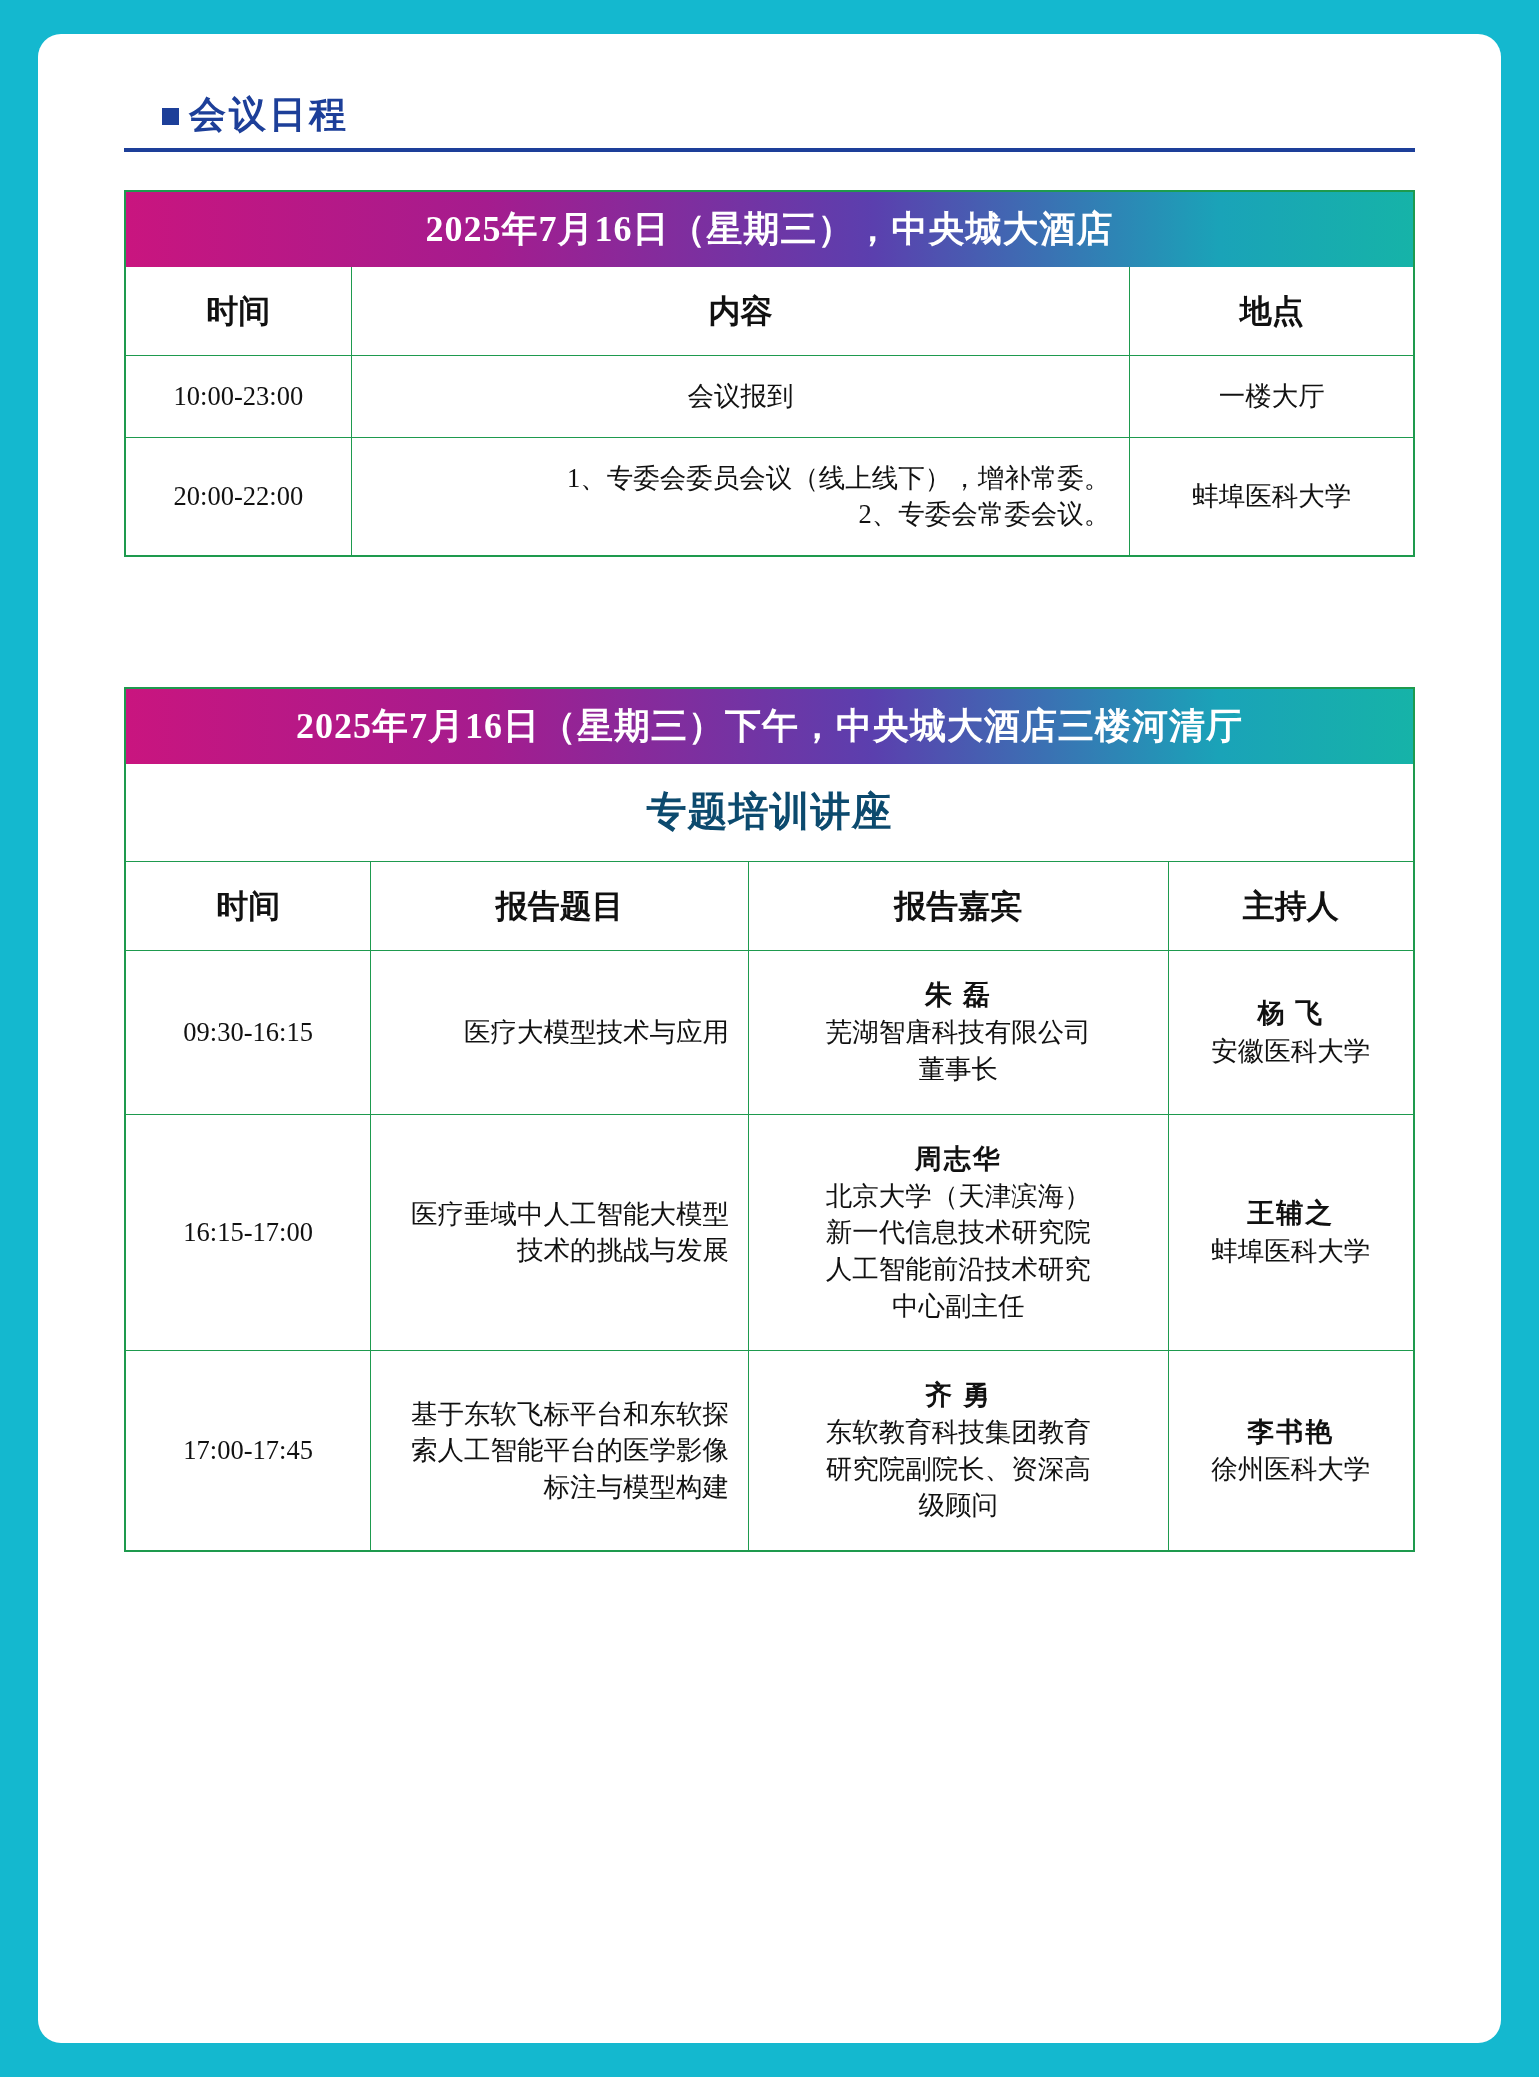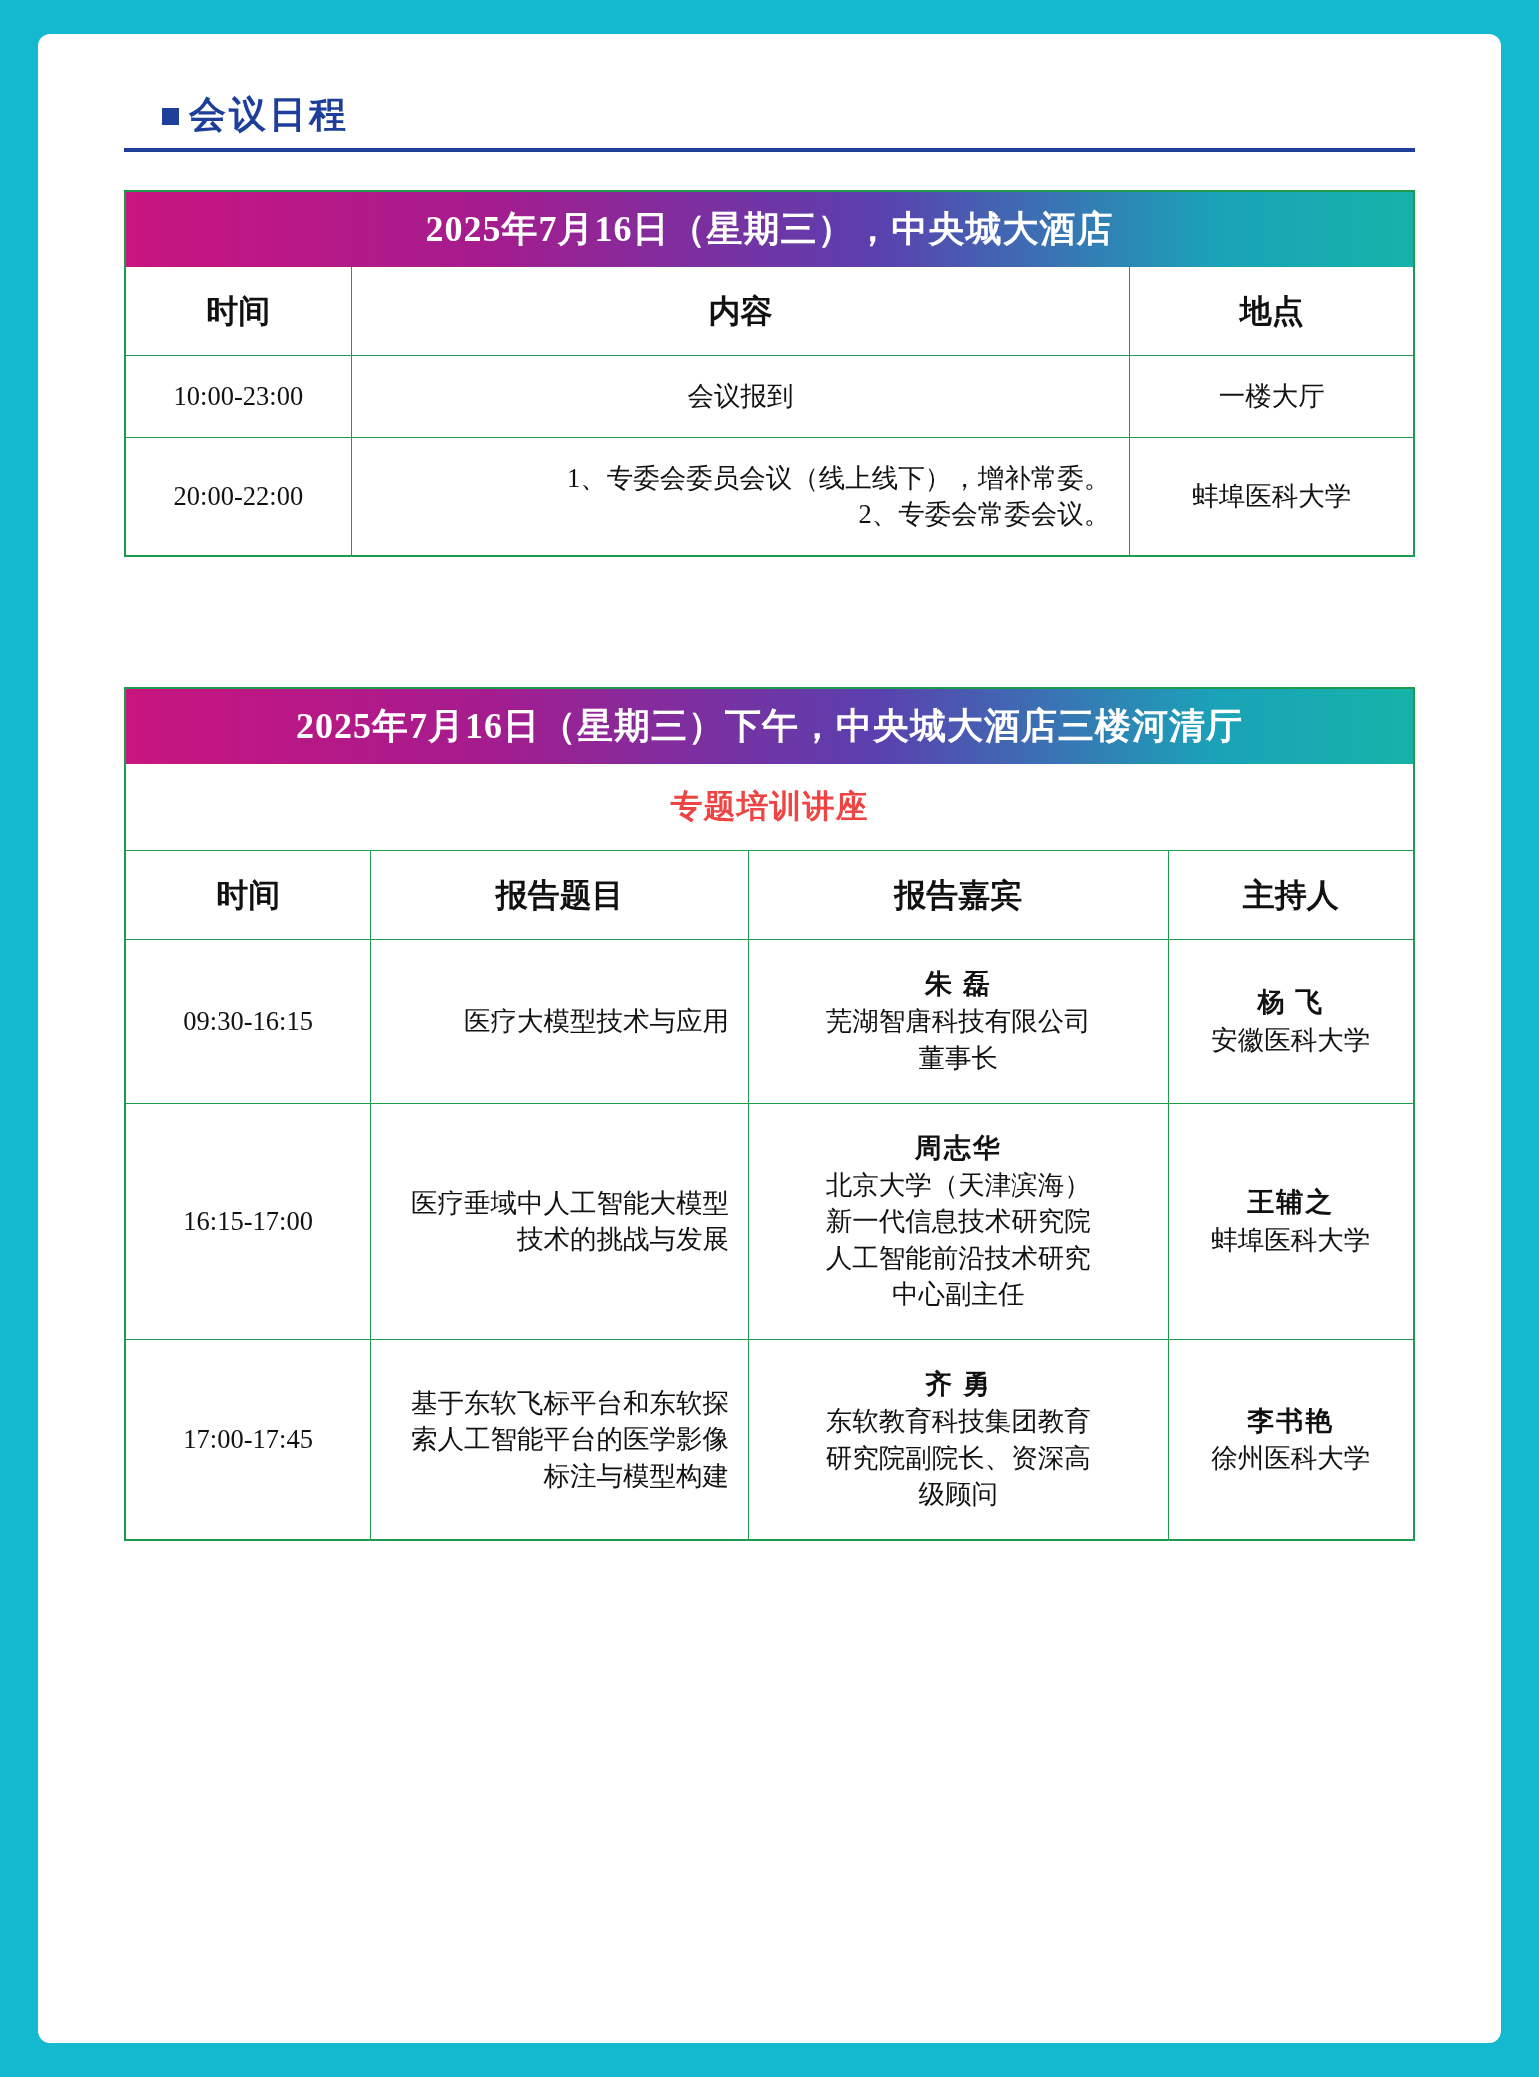--- a/index.html
+++ b/index.html
@@ -13,21 +13,21 @@
     font-family: "Liberation Sans", sans-serif;
     overflow: hidden;
   }
   .page {
     position: absolute;
     left: 38px;
     top: 34px;
     width: 1463px;
     height: 2009px;
     background: #ffffff;
-    border-radius: 12px;
+    border-radius: 23px;
     box-sizing: border-box;
   }
   .inner {
     position: absolute;
     left: 0;
     top: 0;
     width: 100%;
     padding: 62px 86px 0 86px;
     box-sizing: border-box;
   }
@@ -97,22 +97,22 @@
   tr:last-child td { border-bottom: none; }
 
   .hdr td {
     font-weight: bold;
     font-size: 32px;
     padding: 22px 0;
     border-top: none;
   }
   .subhead td {
     font-weight: bold;
-    font-size: 32px;
-    color: #ef4444;
+    font-size: 40px;
+    color: #0c4a6e;
     padding: 20px 8px 22px 8px;
     border-top: none;
     letter-spacing: 1px;
   }
   .lead { font-weight: bold; font-size: 27px; letter-spacing: 2px; }
   .left { text-align: right; padding-left: 22px; }
   .cellpad { padding-top: 22px; padding-bottom: 22px; }
   .tall td { padding-top: 26px; padding-bottom: 26px; }
 
   .spacer { height: 92px; }

